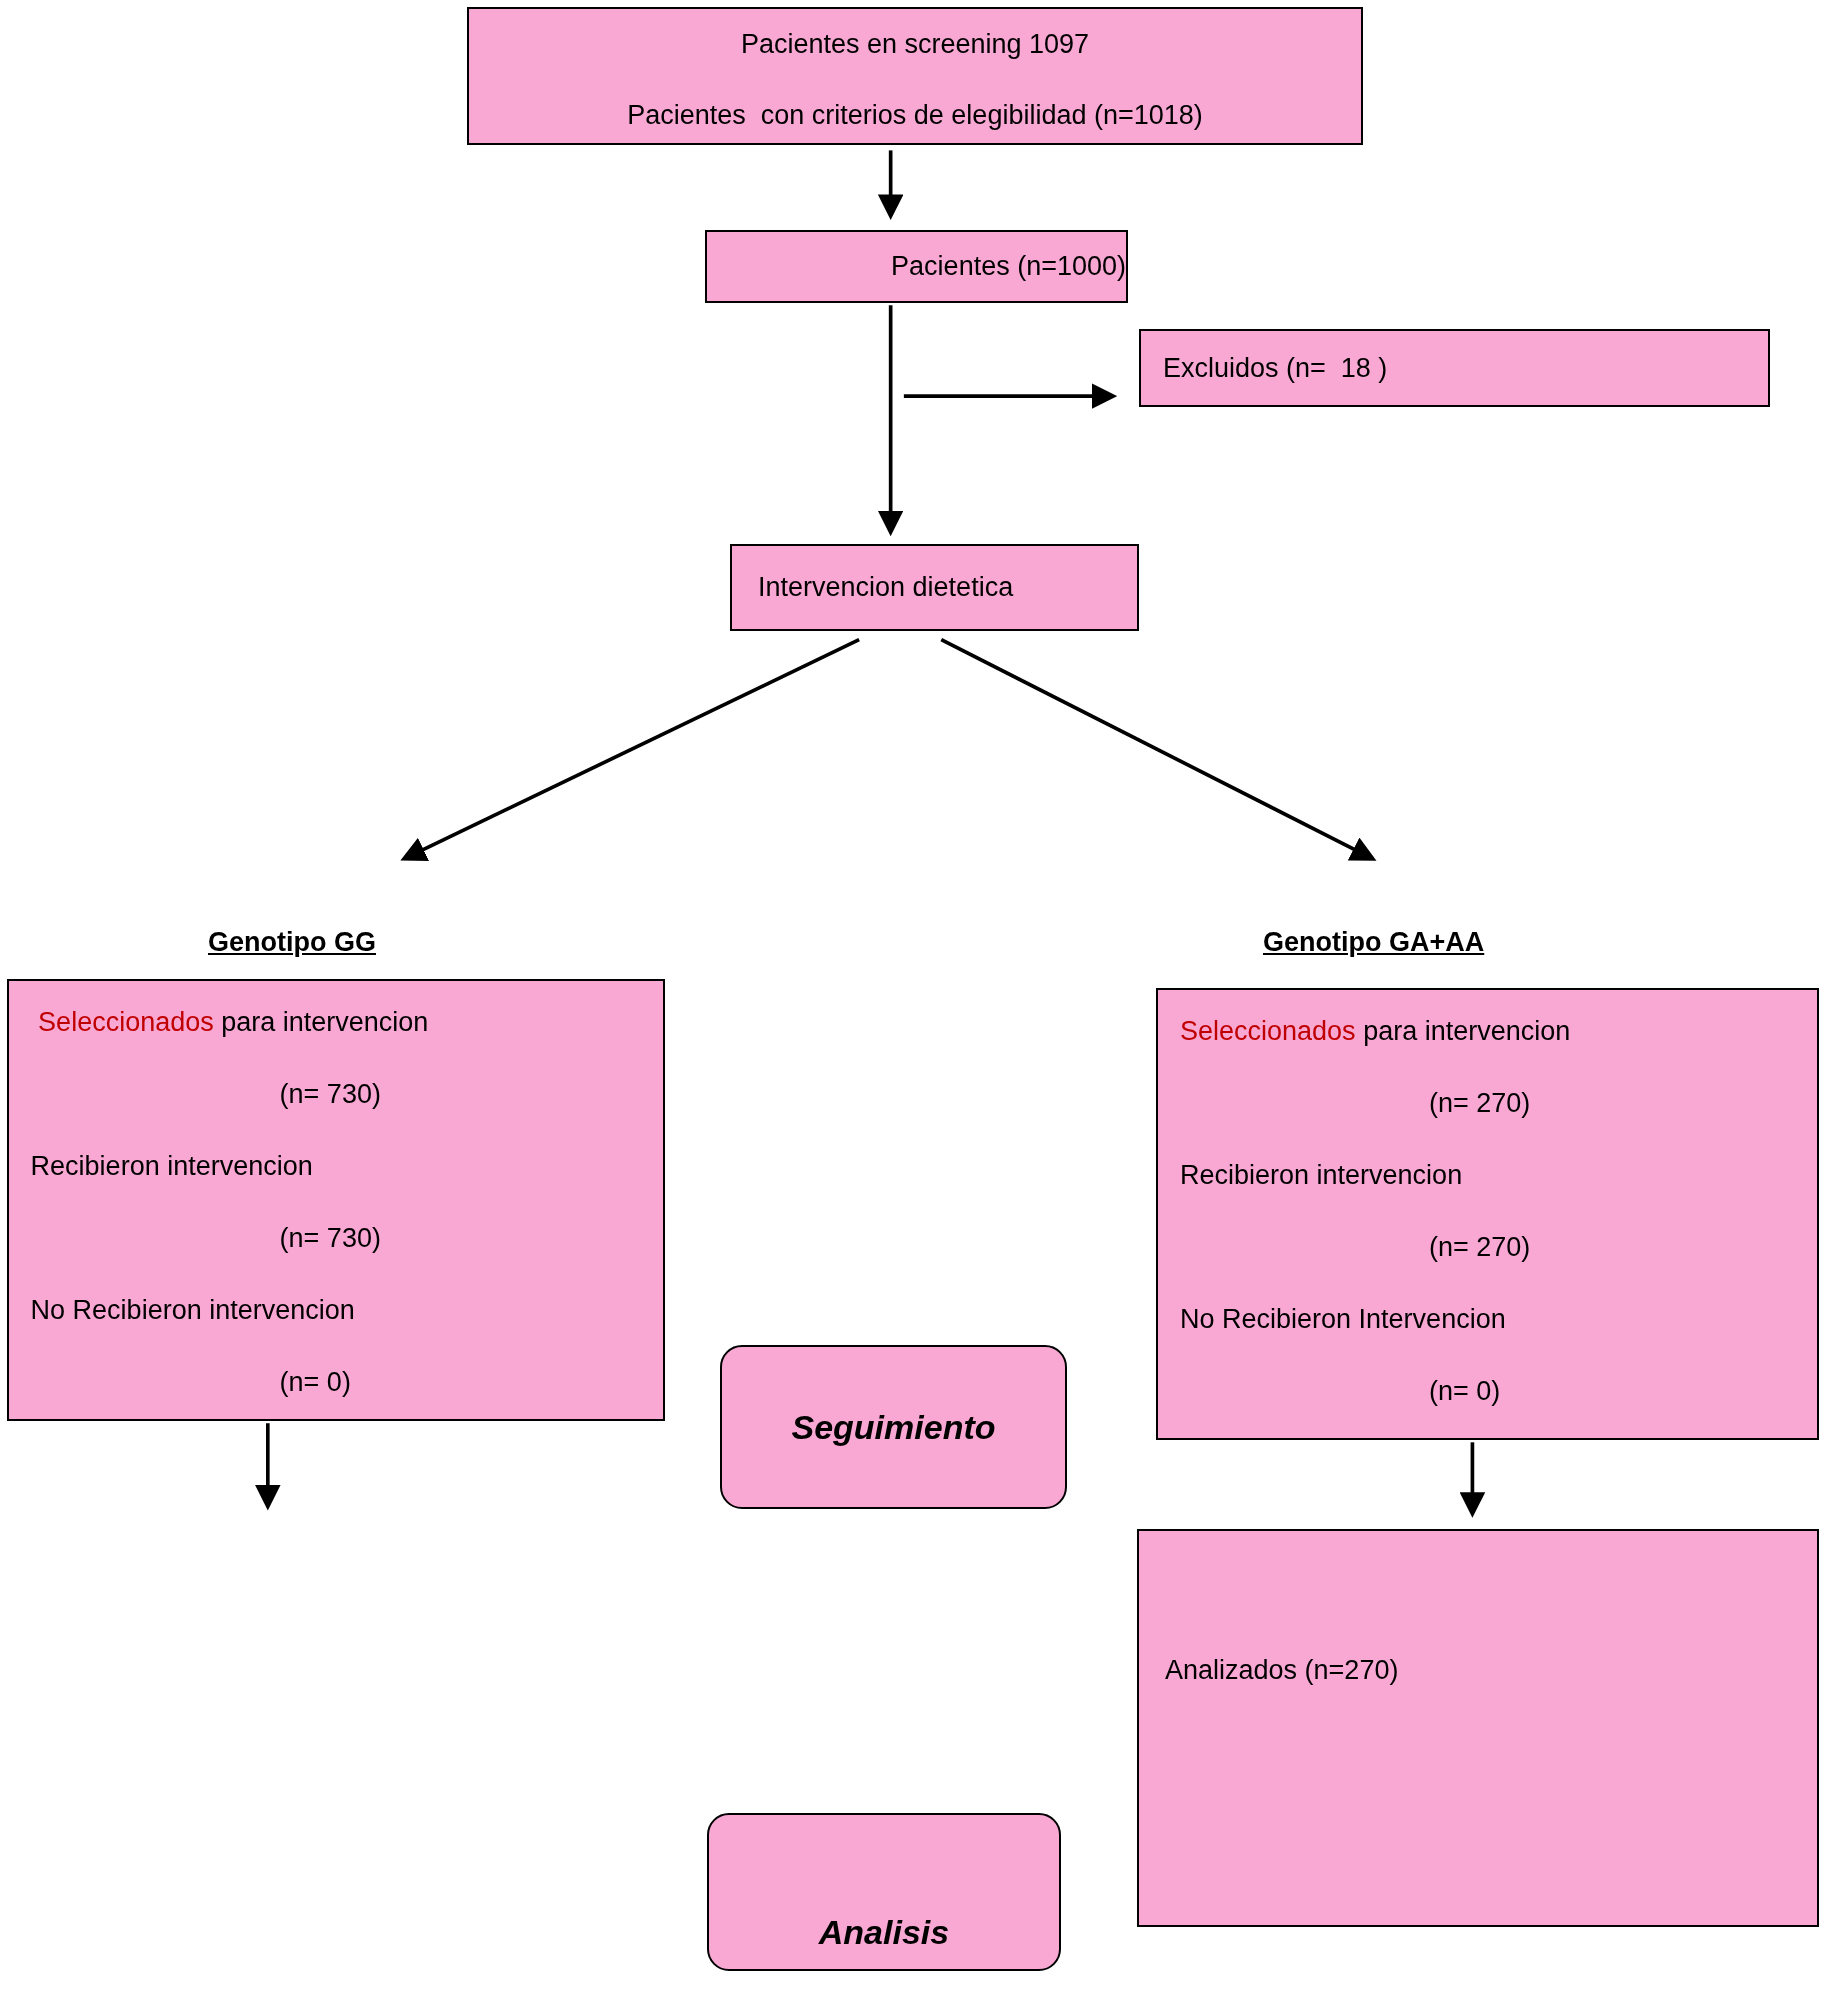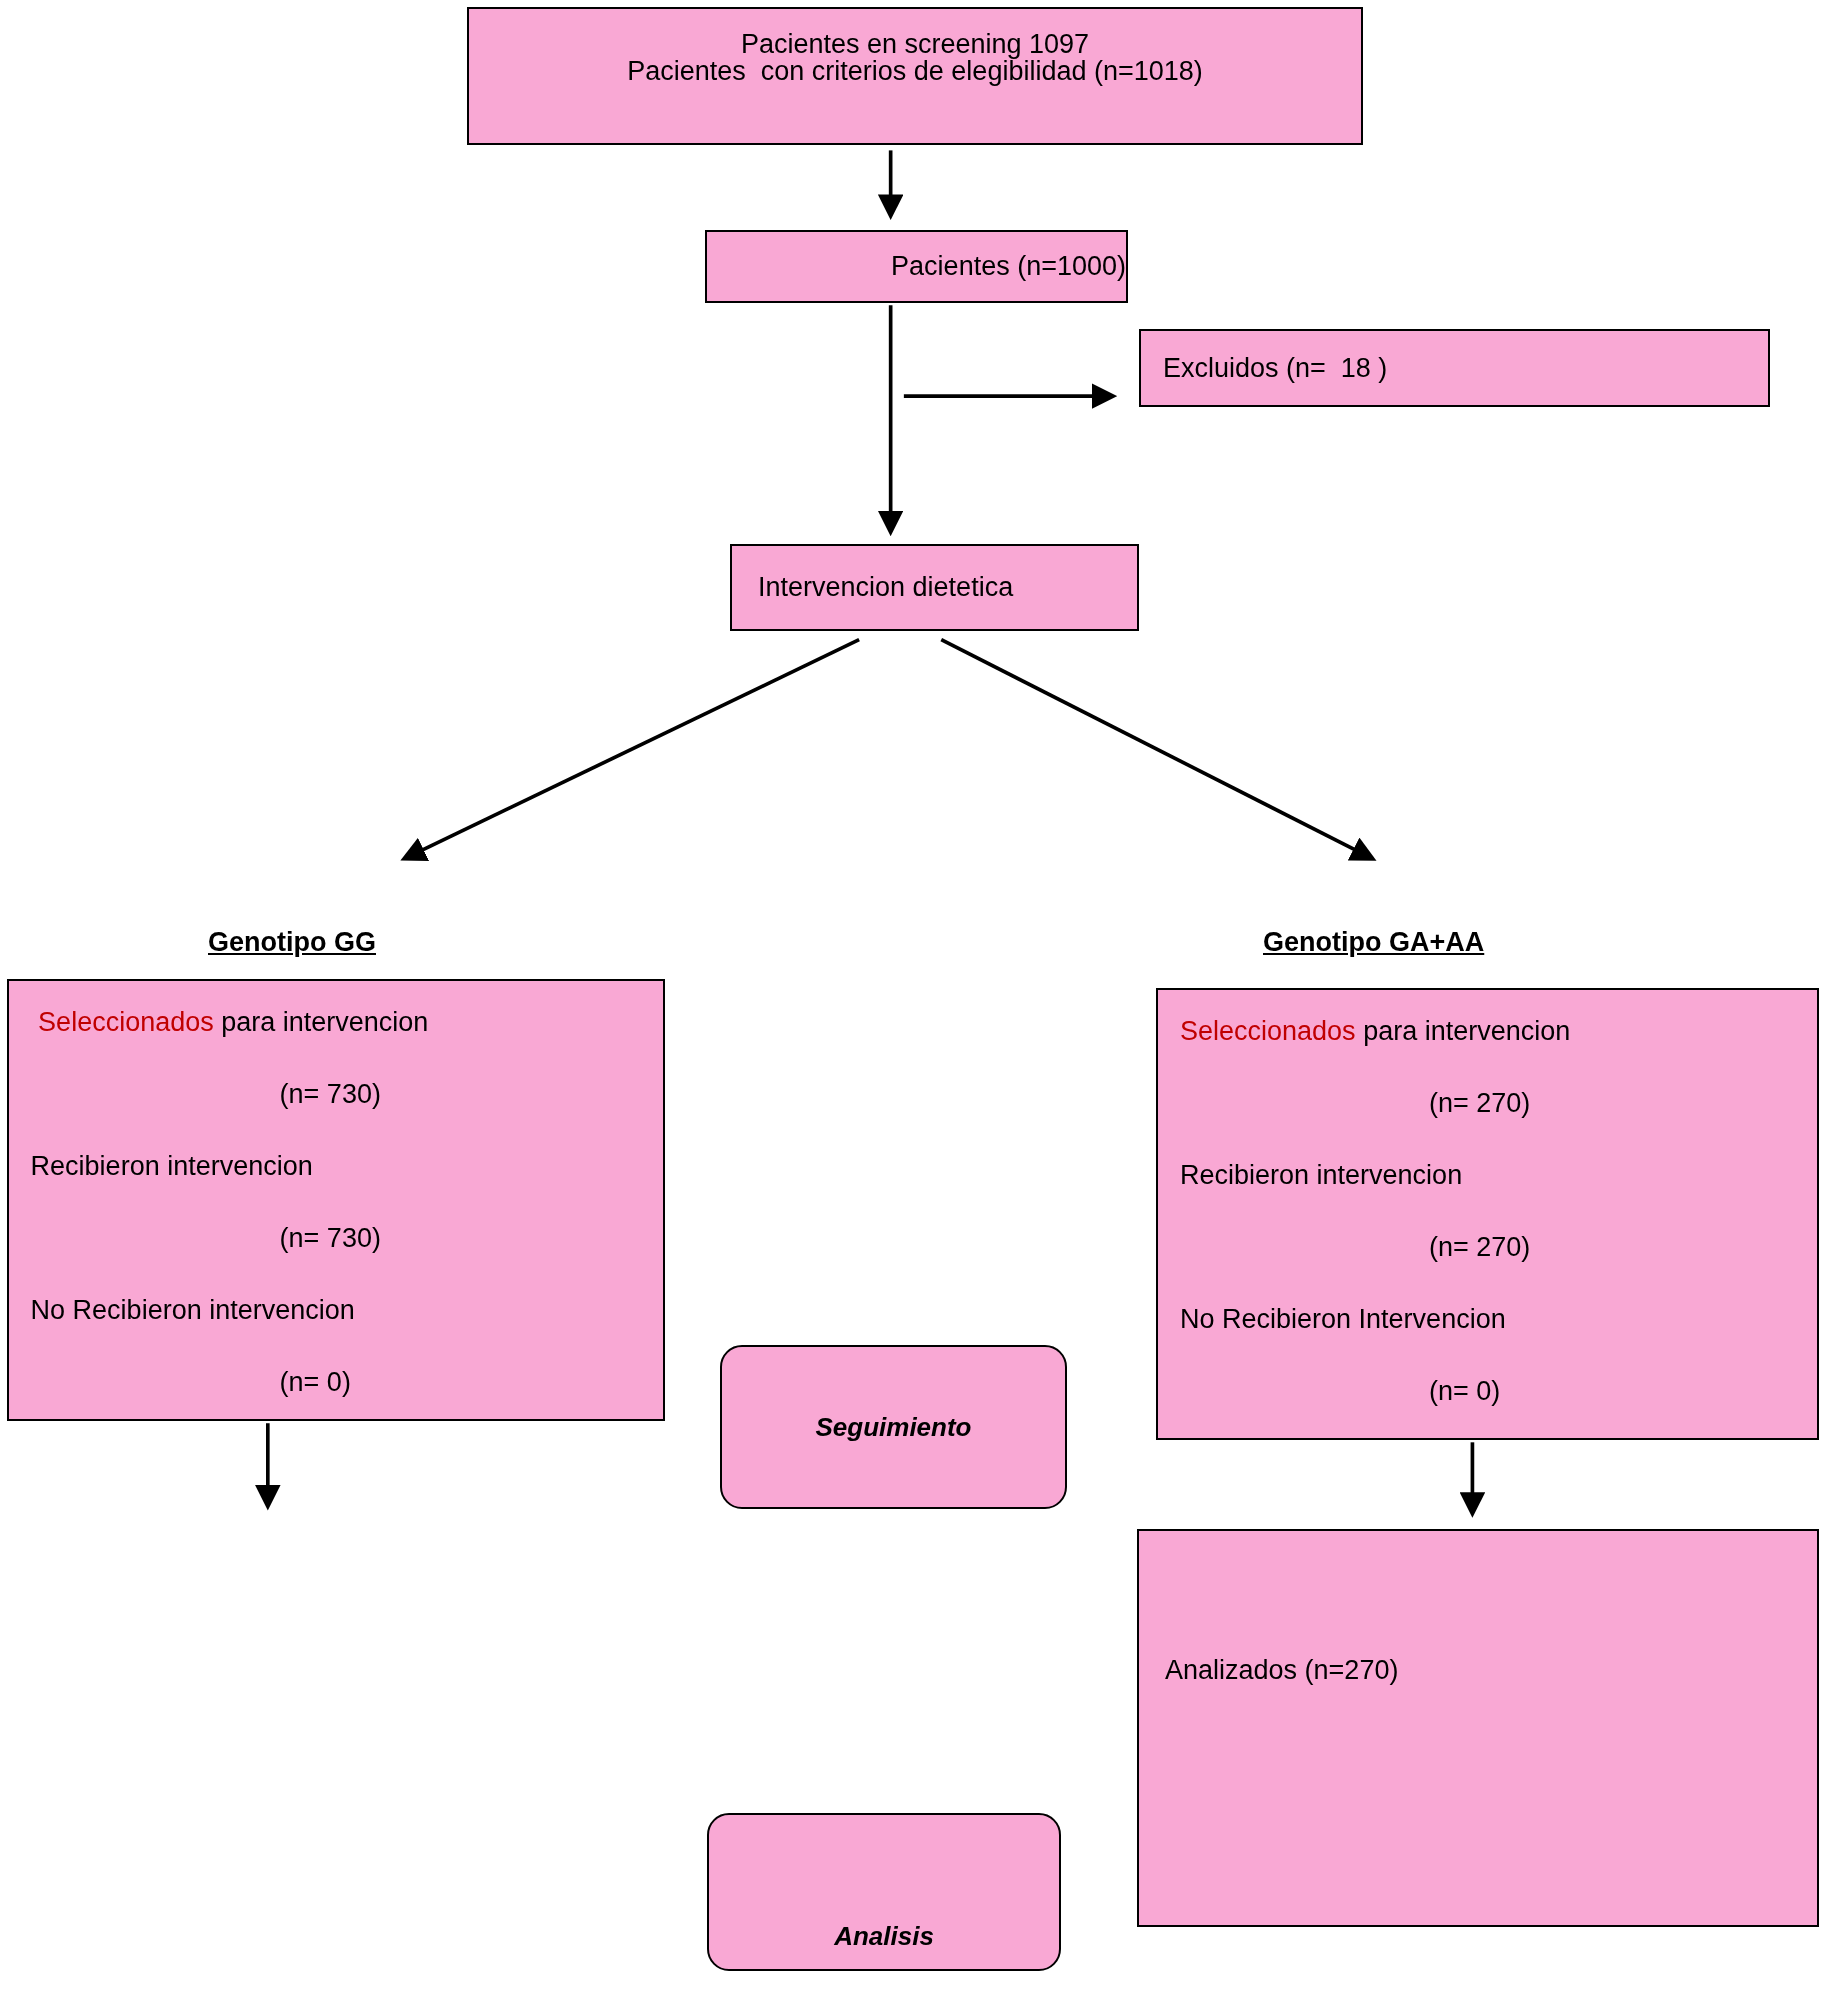--- a/index.html
+++ b/index.html
@@ -30,21 +30,21 @@
   .vcenter {
     display: flex;
     align-items: center;
   }
   .prewrap, .line, .center-text, .monitor, .analyzed, .vcenter span {
     white-space: pre-wrap;
   }
 
   
   .top-box { left: 467px; top: 7.3px; width: 896px; height: 138px; text-align: center; padding-top: 22px; }
-  .top-box .line2 { }
+  .top-box .line2 { margin-top: 44px; }
 
   
   .patients-box { left: 705px; top: 230px; width: 423px; height: 73px; padding-left: 26px; justify-content: flex-end; }
 
   
   .excluded-box { left: 1139px; top: 329px; width: 631px; height: 78px; padding-left: 22px; }
 
   
   .intervention-box { left: 730px; top: 544px; width: 409px; height: 87px; padding-left: 26px; }
 
@@ -60,21 +60,21 @@
   
   .flow-box { padding: 28px 22px; }
   .gg-box  { left: 6.6px;    top: 979px; width: 658px; height: 442px; }
   .gaaa-box{ left: 1156px; top: 988px; width: 663px; height: 452px; }
   .flow-box .line { margin-bottom: 45px; }
   .flow-box .indent { padding-left: 249px; }
   .red { color: var(--red, #C00000); }
 
   
   .rounded { border-radius: 22px; display: flex; justify-content: center; align-items: center; }
-  .stage { font-weight: bold; font-style: italic; font-size: 26px; }
+  .stage { font-weight: bold; font-style: italic; font-size: 34px; }
   .seguimiento-box { left: 720px; top: 1345px; width: 347px; height: 164px; }
   .analisis-box { left: 707px; top: 1813px; width: 354px; height: 158px; align-items: flex-end; padding-bottom: 20.5px; }
 
   
   .followup { padding: 23.5px 26px; line-height: 1.5; }
   .gg-followup   { left: 6.6px;    top: 1522px; width: 600px; height: 398px; }
   .gaaa-followup { left: 1137px; top: 1529px; width: 682px; height: 398px; }
   .monitor { max-width: 470px; }
   .analyzed { margin-top: 95px; }
 </style>

